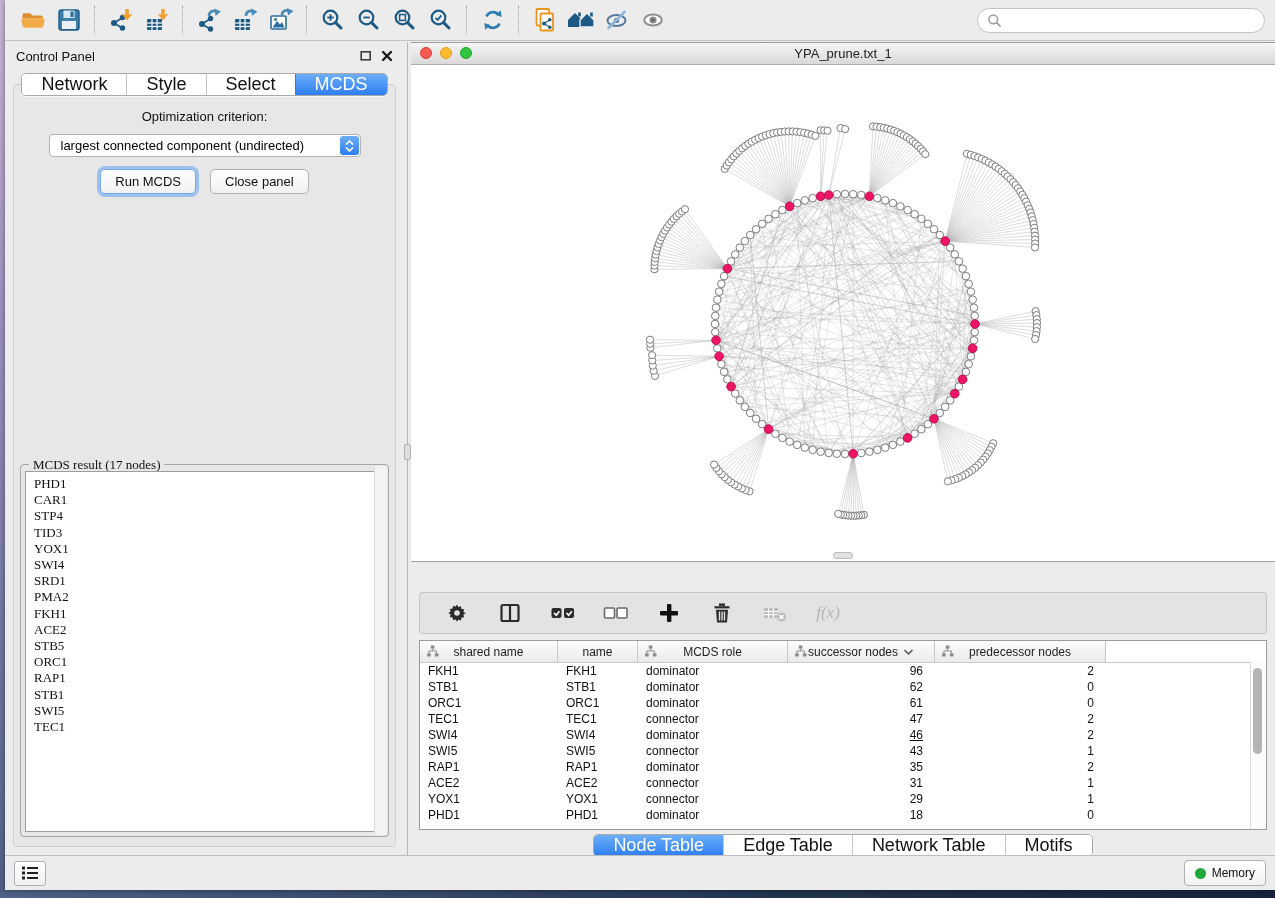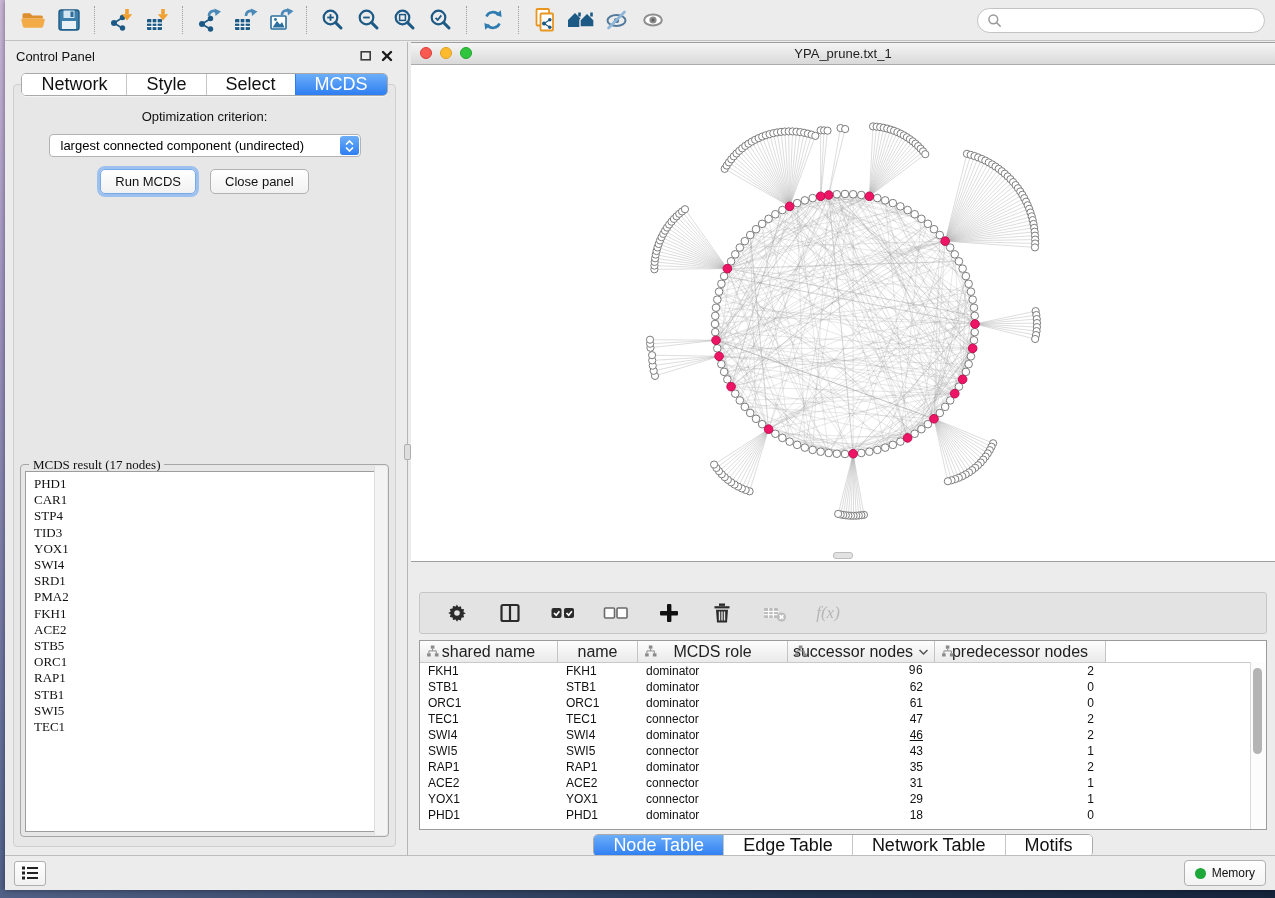--- a/index.html
+++ b/index.html
@@ -52,21 +52,21 @@
   .chord{stroke:#9a9a9a;stroke-opacity:.32;stroke-width:.7;}
   .fanline{stroke:#adadad;stroke-opacity:.6;stroke-width:.7;}
   .ringnode{fill:#fff;stroke:#7d7d7d;stroke-width:1;}
   .hubnode{stroke-width:1;}
   
   .table-panel{position:absolute;left:0;right:0;top:521px;bottom:0;background:#ececec;}
   .tp-toolbar{position:absolute;left:8px;right:8px;top:29px;height:42px;background:#e3e3e3;border:1px solid #c6c6c6;border-radius:3px;display:flex;align-items:center;gap:27px;padding-left:24px;box-sizing:border-box;}
   .tp-tool{display:flex;align-items:center;justify-content:center;width:26px;height:26px;}
   .fx{font-family:"Liberation Serif",serif;font-style:italic;font-size:17px;color:#b6b6b6;}
   .tp-table{position:absolute;left:8px;right:8px;top:77px;height:190px;background:#fff;border:1px solid #9b9b9b;box-sizing:border-box;overflow:hidden;}
-  .thead{display:flex;height:21px;background:linear-gradient(#fdfdfd,#eaeaea);border-bottom:1px solid #c9c9c9;font-size:16px;color:#222;}
+  .thead{display:flex;height:21px;background:linear-gradient(#fdfdfd,#eaeaea);border-bottom:1px solid #c9c9c9;font-size:12px;color:#222;}
   .th{display:flex;align-items:center;justify-content:center;gap:5px;border-right:1px solid #c5c5c5;position:relative;box-sizing:border-box;}
   .th .tree{position:absolute;left:6px;top:4px;}
   .th-fill{flex:1;background:#fff;}
   .tr{display:flex;height:16px;font-size:12px;color:#111;align-items:center;}
   .td{box-sizing:border-box;white-space:nowrap;overflow:hidden;padding:0 8px;}
   .td.num{text-align:right;padding-right:12px;}
   .vscroll{position:absolute;top:21px;right:0;bottom:0;width:15px;border-left:1px solid #dadada;background:#fcfcfc;}
   .vthumb{position:absolute;top:6px;left:2px;width:9px;height:86px;border-radius:5px;background:#b4b4b4;}
   .tp-tabs{position:absolute;left:0;right:0;top:271px;display:flex;justify-content:center;}
   
@@ -1206,21 +1206,21 @@
               </svg>
               <span>predecessor nodes</span>
             </div>
             <div class="th-fill"></div>
           </div>
         <div id="tbl-body">
             <div class="tr">
               <div class="td" style="width: 138px;">FKH1</div>
               <div class="td" style="width: 80px;">FKH1</div>
               <div class="td" style="width: 150px;">dominator</div>
-              <div class="td num" style="width: 147px; font-family: Liberation Mono, monospace;">96</div>
+              <div class="td num" style="width: 147px;">96</div>
               <div class="td num" style="width: 171px;">2</div>
             </div>
             <div class="tr">
               <div class="td" style="width: 138px;">STB1</div>
               <div class="td" style="width: 80px;">STB1</div>
               <div class="td" style="width: 150px;">dominator</div>
               <div class="td num" style="width: 147px;">62</div>
               <div class="td num" style="width: 171px;">0</div>
             </div>
             <div class="tr">

